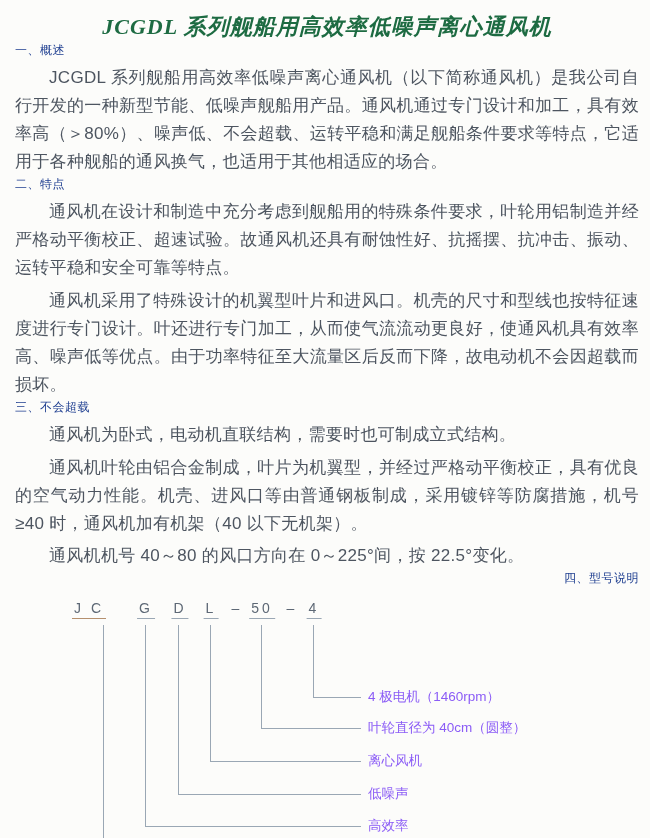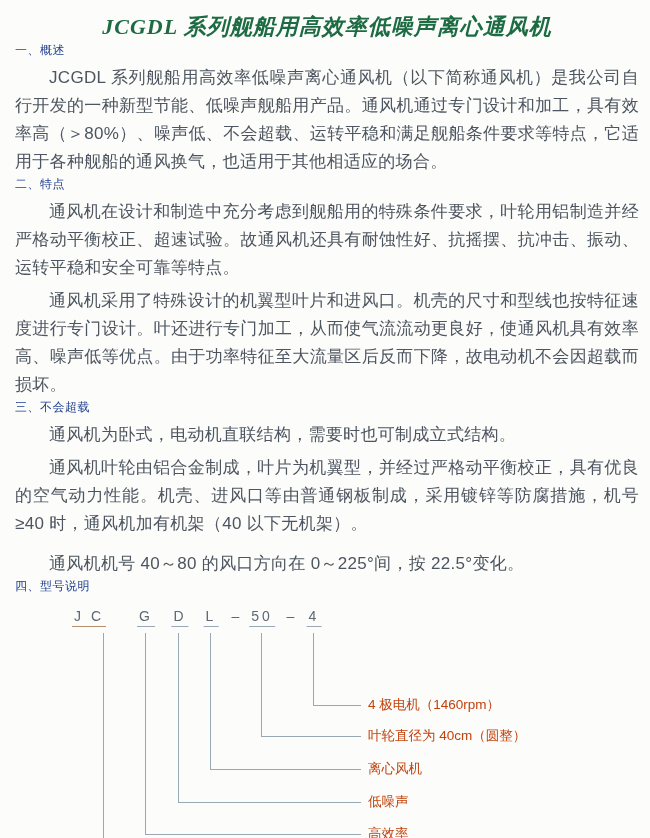--- a/index.html
+++ b/index.html
@@ -27,32 +27,32 @@
   h2.sec{
     font-size:12px;
     font-weight:normal;
     color:#1e3e90;
     margin:0;
     letter-spacing:0.5px;
   }
   .h1m{margin-top:27px;}
   .h2m{margin-top:15px;}
   .h3m{margin-top:13px;}
-  .h4m{margin-top:10px;}
+  .h4m{margin-top:10px;text-align:right;}
 
   p.body{
     font-size:17px;
     line-height:28px;
     color:#4d5560;
     margin:5px 0 0 0;
     text-align:justify;
     text-indent:2em;
     letter-spacing:0.3px;
   }
-  p.gap{margin-top:12px;}
+  p.gap{margin-top:4px;}
 
   
   .diagram{
     position:relative;
     height:278px;
     margin-top:8px;
   }
   .code{
     position:absolute;
     top:5px;
@@ -68,21 +68,21 @@
   .conn{
     position:absolute;
     border-left:1px solid #9aa7b4;
     border-bottom:1px solid #9aa7b4;
   }
   .leg{
     position:absolute;
     left:353px;
     font-size:13.5px;
     line-height:16px;
-    color:#c2410c;
+    color:#8b5cf6;
     white-space:nowrap;
   }
 </style>
 </head>
 <body>
 
 <div class="page">
 
   <h1 class="doc-title">JCGDL 系列舰船用高效率低噪声离心通风机</h1>
 

